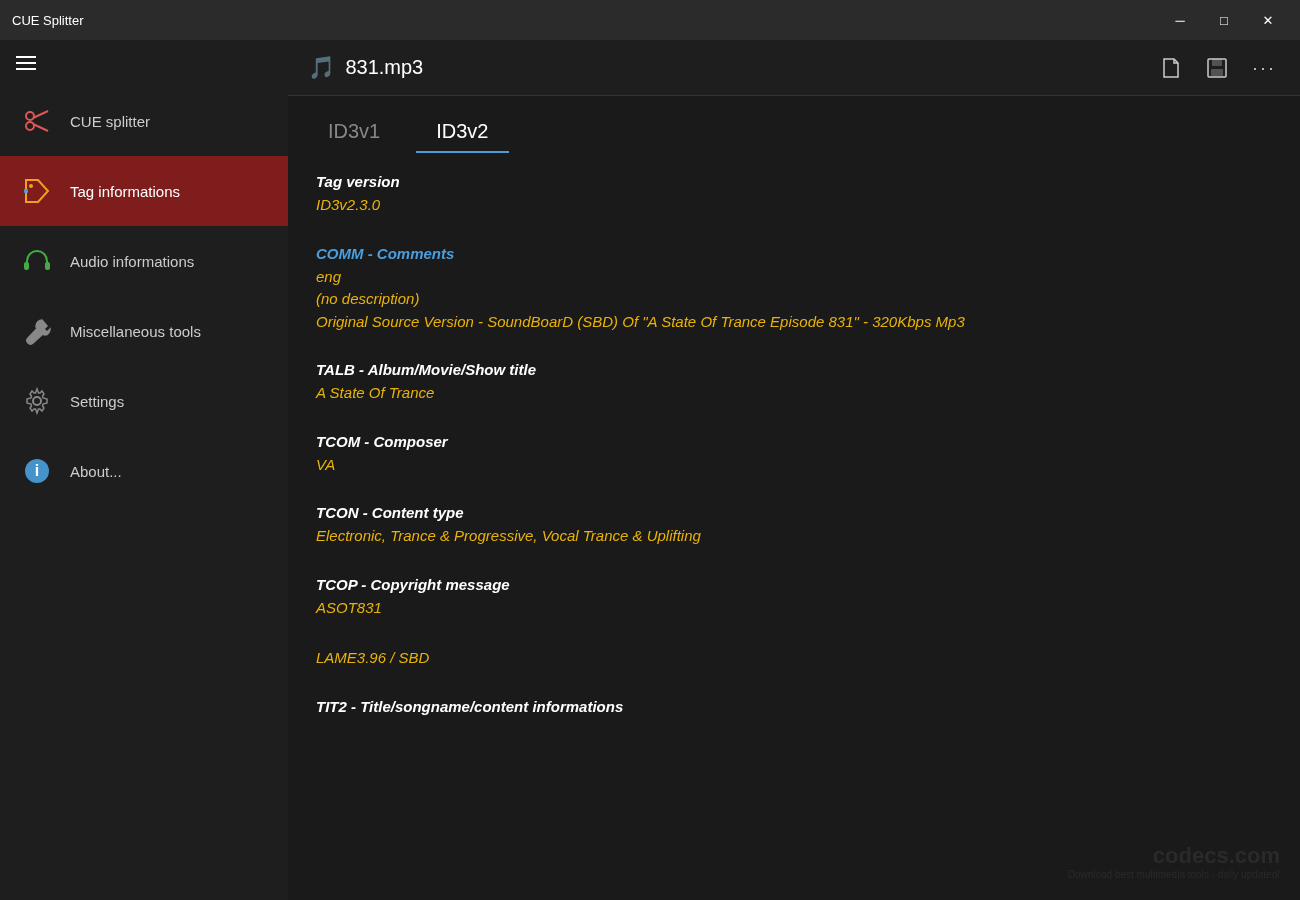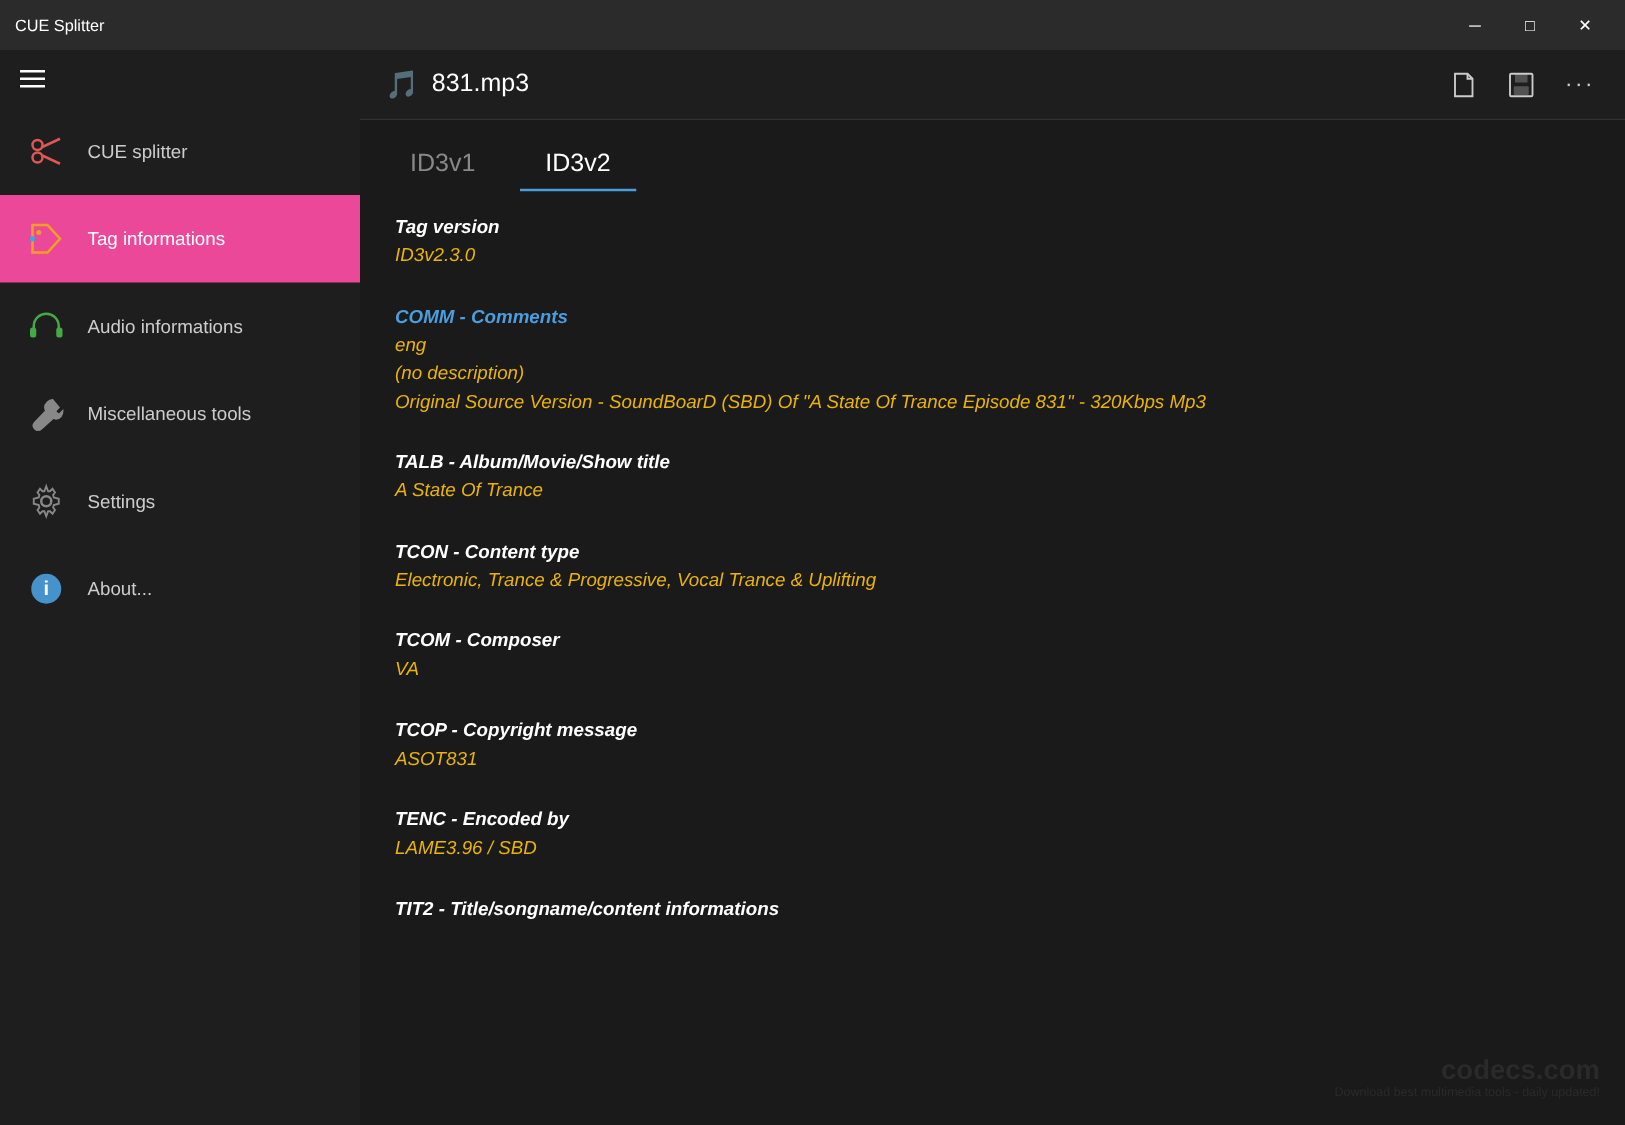--- a/index.html
+++ b/index.html
@@ -86,21 +86,21 @@
     .sidebar-item {
       display: flex;
       align-items: center;
       gap: 16px;
       padding: 18px 20px;
       cursor: pointer;
       color: #cccccc;
       font-size: 15px;
     }
     .sidebar-item.active {
-      background: #ec4899;
+      background: #7f1d1d;
       color: #ffffff;
     }
     .sidebar-icon {
       width: 34px;
       height: 34px;
       display: flex;
       align-items: center;
       justify-content: center;
       flex-shrink: 0;
     }
@@ -378,36 +378,35 @@
         <div class="tag-field-value">(no description)</div>
         <div class="tag-field-value">Original Source Version - SoundBoarD (SBD) Of "A State Of Trance Episode 831" - 320Kbps Mp3</div>
       </div>
 
       <div class="tag-field">
         <div class="tag-field-label">TALB - Album/Movie/Show title</div>
         <div class="tag-field-value">A State Of Trance</div>
       </div>
 
       <div class="tag-field">
+        <div class="tag-field-label">TCOM - Composer</div>
+        <div class="tag-field-value">VA</div>
+      </div>
+
+      <div class="tag-field">
         <div class="tag-field-label">TCON - Content type</div>
         <div class="tag-field-value">Electronic, Trance &amp; Progressive, Vocal Trance &amp; Uplifting</div>
       </div>
 
       <div class="tag-field">
-        <div class="tag-field-label">TCOM - Composer</div>
-        <div class="tag-field-value">VA</div>
-      </div>
-
-      <div class="tag-field">
         <div class="tag-field-label">TCOP - Copyright message</div>
         <div class="tag-field-value">ASOT831</div>
       </div>
 
       <div class="tag-field">
-        <div class="tag-field-label">TENC - Encoded by</div>
         <div class="tag-field-value">LAME3.96 / SBD</div>
       </div>
 
       <div class="tag-field">
         <div class="tag-field-label">TIT2 - Title/songname/content informations</div>
       </div>
 
     </div>
   </div>
 </div>

